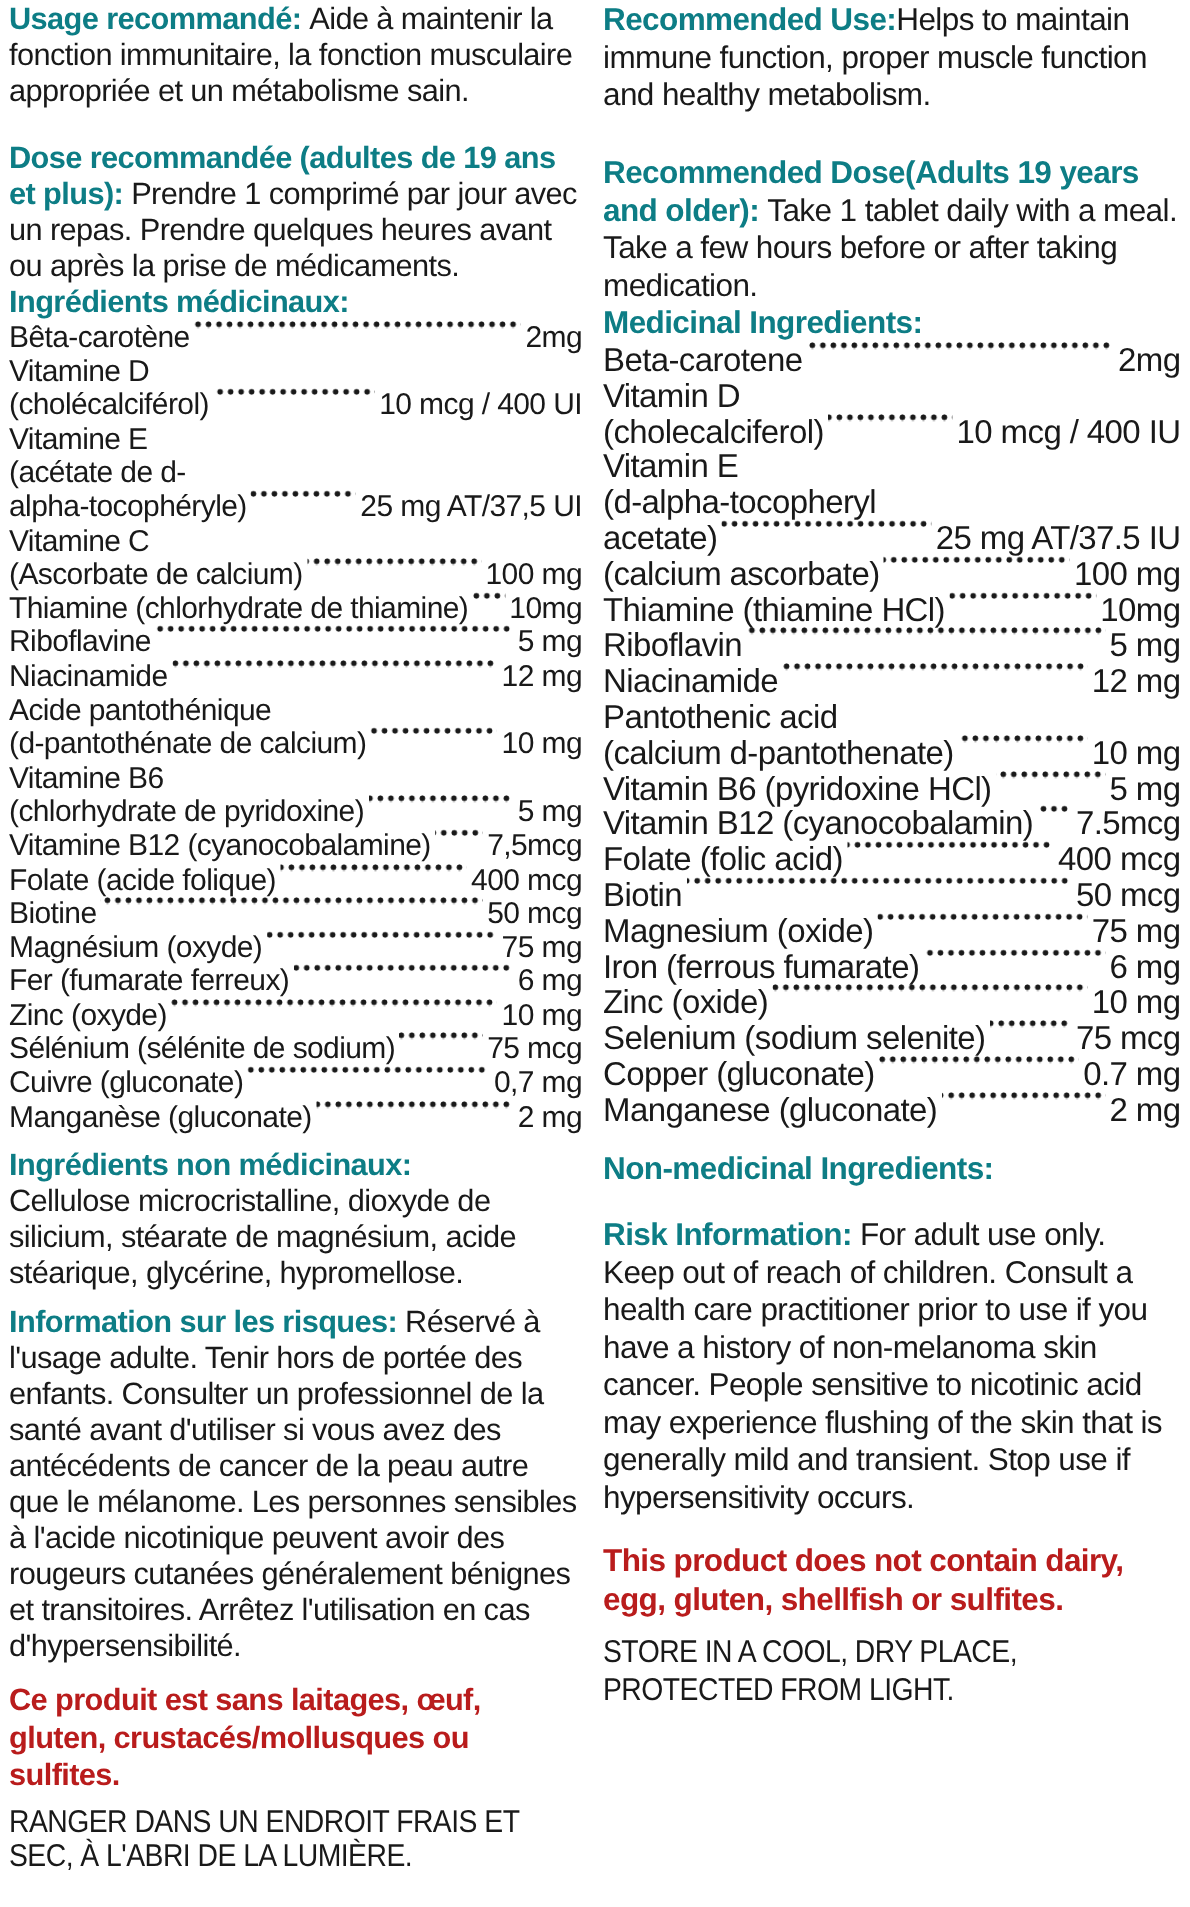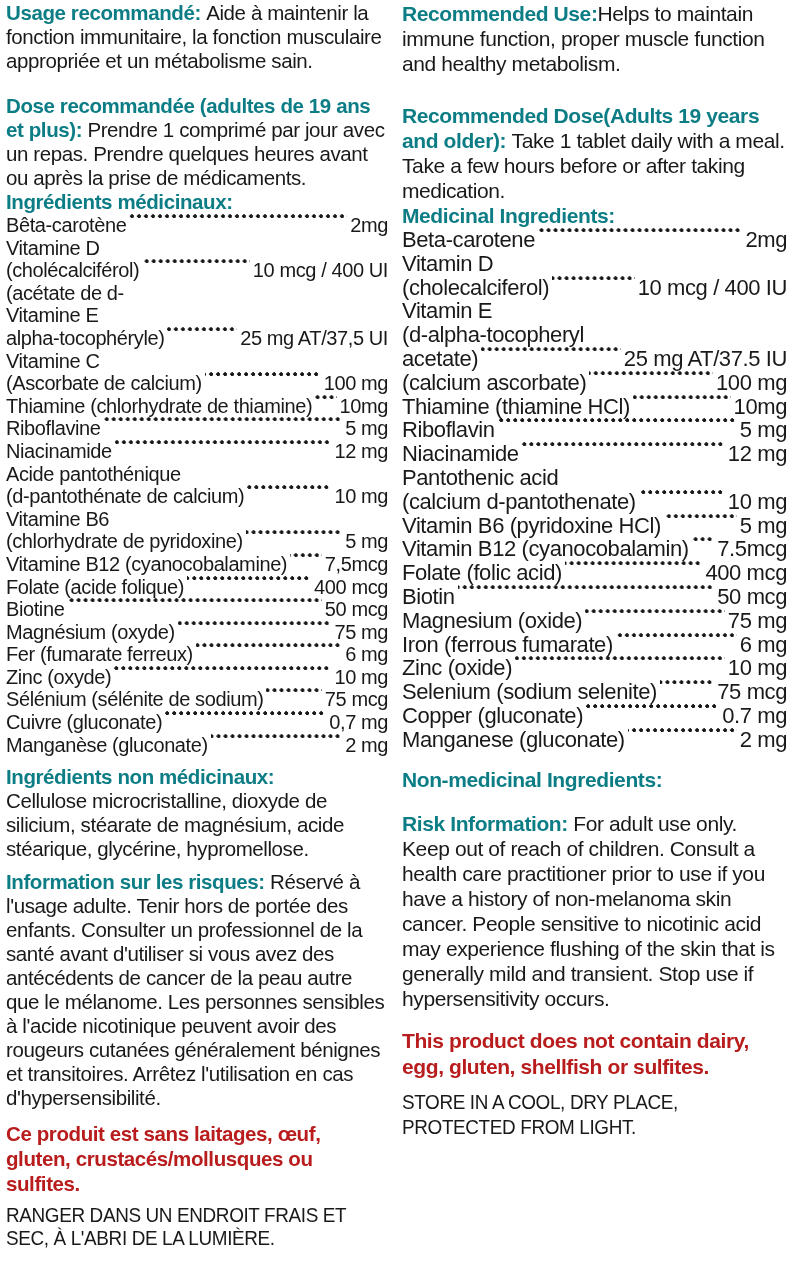--- a/index.html
+++ b/index.html
@@ -64,25 +64,25 @@
           <span class="iname">Vitamine D</span>
         </div>
 
         <div class="row">
           <span class="iname">(cholécalciférol)</span>
           <span class="leader"></span>
           <span class="ival">10 mcg / 400 UI</span>
         </div>
 
         <div class="row no-value">
+          <span class="iname">Vitamine E</span>
+        </div>
+
+        <div class="row no-value">
           <span class="iname">(acétate de d-</span>
-        </div>
-
-        <div class="row no-value">
-          <span class="iname">Vitamine E</span>
         </div>
 
         <div class="row">
           <span class="iname">alpha-tocophéryle)</span>
           <span class="leader"></span>
           <span class="ival">25 mg AT/37,5 UI</span>
         </div>
 
         <div class="row no-value">
           <span class="iname">Vitamine C</span>

